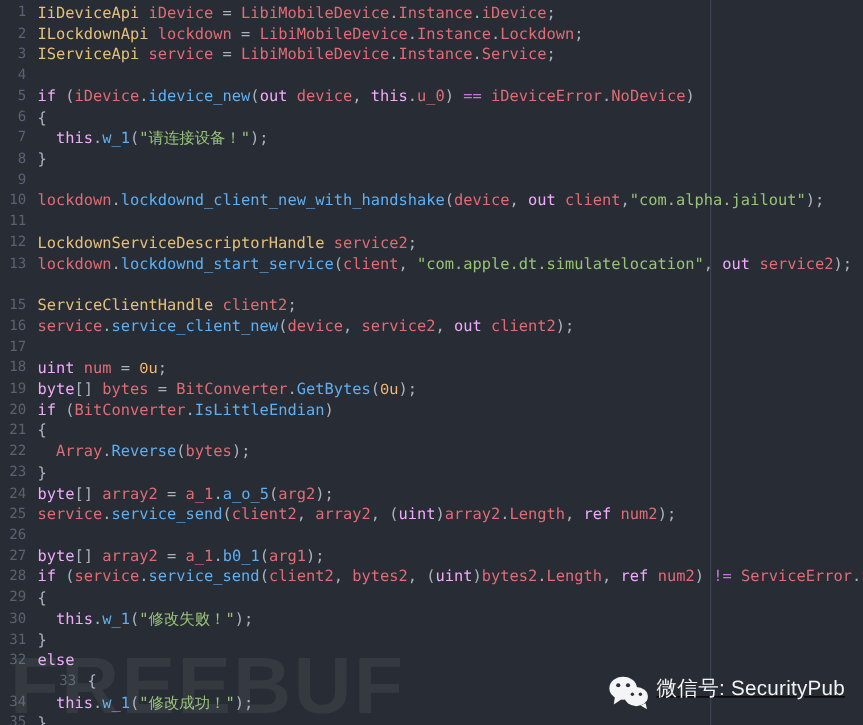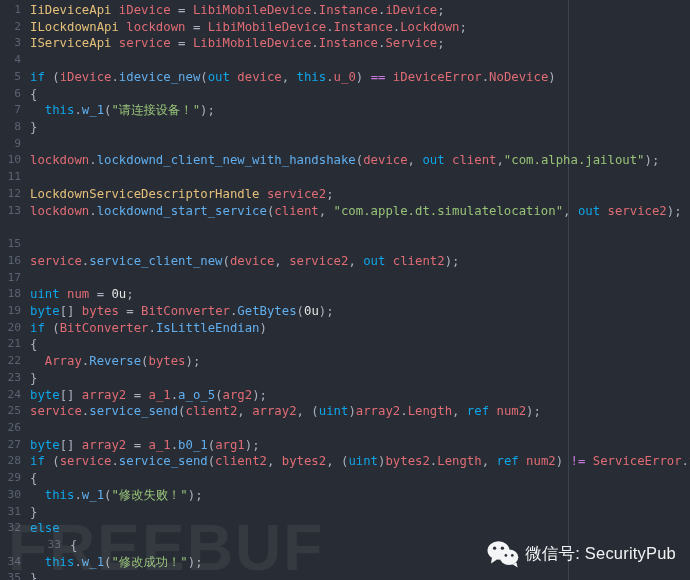--- a/index.html
+++ b/index.html
@@ -66,38 +66,38 @@
     font-size: 11.3px;
     user-select: none;
   }
   .code {
     position: absolute;
     left: 30px;
     top: 0;
     white-space: pre;
   }
   
-  .kw   { color: #0ea5e9; }   
+  .kw   { color: #f0abfc; }   
   .typ  { color: #e5c07b; }   
   .id   { color: #e06c75; }   
   .fn   { color: #61afef; }   
   .str  { color: #98c379; }   
   .op   { color: #c678dd; }   
   .pun  { color: #abb2bf; }   
-  .num  { color: #e5e5e5; }   
+  .num  { color: #fdba74; font-family: Liberation Mono, monospace; }   
   
   #wechat {
     position: absolute;
     right: 14px;
     bottom: 12px;
     display: flex;
-    align-items: center;
     gap: 5px;
     z-index: 4;
     user-select: none;
+    text-decoration: underline;
   }
   #wechat .wxlabel {
     font-family: "Liberation Sans", sans-serif;
     font-size: 16.5px;
     color: #f2f3f5;
     letter-spacing: .2px;
   }
   .wxicon { display: block; }
 </style>
 </head>
@@ -116,21 +116,21 @@
       <div class="row" style="top: 52.16px; position: absolute; left: 0px; width: 690px;"><span class="ln">4</span><span class="code"></span></div>
       <div class="row" style="top: 68.88px; position: absolute; left: 0px; width: 690px;"><span class="ln">5</span><span class="code"><span class="kw">if</span><span class="pun"> (</span><span class="id">iDevice</span><span class="pun">.</span><span class="fn">idevice_new</span><span class="pun">(</span><span class="kw">out</span><span class="pun"> </span><span class="id">device</span><span class="pun">, </span><span class="kw">this</span><span class="pun">.</span><span class="id">u_0</span><span class="pun">) </span><span class="op">==</span><span class="pun"> </span><span class="id">iDeviceError</span><span class="pun">.</span><span class="id">NoDevice</span><span class="pun">)</span></span></div>
       <div class="row" style="top: 85.6px; position: absolute; left: 0px; width: 690px;"><span class="ln">6</span><span class="code"><span class="pun">{</span></span></div>
       <div class="row" style="top: 102.32px; position: absolute; left: 0px; width: 690px;"><span class="ln">7</span><span class="code"><span class="pun">  </span><span class="kw">this</span><span class="pun">.</span><span class="fn">w_1</span><span class="pun">(</span><span class="str">"请连接设备！"</span><span class="pun">);</span></span></div>
       <div class="row" style="top: 119.04px; position: absolute; left: 0px; width: 690px;"><span class="ln">8</span><span class="code"><span class="pun">}</span></span></div>
       <div class="row" style="top: 135.76px; position: absolute; left: 0px; width: 690px;"><span class="ln">9</span><span class="code"></span></div>
       <div class="row" style="top: 152.48px; position: absolute; left: 0px; width: 690px;"><span class="ln">10</span><span class="code"><span class="id">lockdown</span><span class="pun">.</span><span class="fn">lockdownd_client_new_with_handshake</span><span class="pun">(</span><span class="id">device</span><span class="pun">, </span><span class="kw">out</span><span class="pun"> </span><span class="id">client</span><span class="pun">,</span><span class="str">"com.alpha.jailout"</span><span class="pun">);</span></span></div>
       <div class="row" style="top: 169.2px; position: absolute; left: 0px; width: 690px;"><span class="ln">11</span><span class="code"></span></div>
       <div class="row" style="top: 185.92px; position: absolute; left: 0px; width: 623px;"><span class="ln">12</span><span class="code"><span class="typ">LockdownServiceDescriptorHandle</span><span class="pun"> </span><span class="id">service2</span><span class="pun">;</span></span></div>
       <div class="row" style="top: 202.64px; position: absolute; left: 0px; width: 690px;"><span class="ln">13</span><span class="code"><span class="id">lockdown</span><span class="pun">.</span><span class="fn">lockdownd_start_service</span><span class="pun">(</span><span class="id">client</span><span class="pun">, </span><span class="str">"com.apple.dt.simulatelocation"</span><span class="pun">, </span><span class="kw">out</span><span class="pun"> </span><span class="id">service2</span><span class="pun">);</span></span></div>
-      <div class="row" style="top: 236.08px; position: absolute; left: 0px; width: 690px;"><span class="ln">15</span></div>
+      <div class="row" style="top: 236.08px; position: absolute; left: 0px; width: 690px;"><span class="ln">15</span><span class="code"><span class="typ">ServiceClientHandle</span><span class="pun"> </span><span class="id">client2</span><span class="pun">;</span></span></div>
       <div class="row" style="top: 252.8px; position: absolute; left: 0px; width: 690px;"><span class="ln">16</span><span class="code"><span class="id">service</span><span class="pun">.</span><span class="fn">service_client_new</span><span class="pun">(</span><span class="id">device</span><span class="pun">, </span><span class="id">service2</span><span class="pun">, </span><span class="kw">out</span><span class="pun"> </span><span class="id">client2</span><span class="pun">);</span></span></div>
       <div class="row" style="top: 269.52px; position: absolute; left: 0px; width: 690px;"><span class="ln">17</span><span class="code"></span></div>
       <div class="row" style="top: 286.24px; position: absolute; left: 0px; width: 690px;"><span class="ln">18</span><span class="code"><span class="kw">uint</span><span class="pun"> </span><span class="id">num</span><span class="pun"> = </span><span class="num">0u</span><span class="pun">;</span></span></div>
       <div class="row" style="top: 302.96px; position: absolute; left: 0px; width: 690px;"><span class="ln">19</span><span class="code"><span class="kw">byte</span><span class="pun">[] </span><span class="id">bytes</span><span class="pun"> = </span><span class="id">BitConverter</span><span class="pun">.</span><span class="fn">GetBytes</span><span class="pun">(</span><span class="num">0u</span><span class="pun">);</span></span></div>
       <div class="row" style="top: 319.68px; position: absolute; left: 0px; width: 690px;"><span class="ln">20</span><span class="code"><span class="kw">if</span><span class="pun"> (</span><span class="id">BitConverter</span><span class="pun">.</span><span class="fn">IsLittleEndian</span><span class="pun">)</span></span></div>
       <div class="row" style="top: 336.4px; position: absolute; left: 0px; width: 593px; text-decoration: underline;"><span class="ln">21</span><span class="code"><span class="pun">{</span></span></div>
       <div class="row" style="top: 353.12px; position: absolute; left: 0px; width: 690px;"><span class="ln">22</span><span class="code"><span class="pun">  </span><span class="id">Array</span><span class="pun">.</span><span class="fn">Reverse</span><span class="pun">(</span><span class="id">bytes</span><span class="pun">);</span></span></div>
       <div class="row" style="top: 369.84px; position: absolute; left: 0px; width: 690px;"><span class="ln">23</span><span class="code"><span class="pun">}</span></span></div>
       <div class="row" style="top: 386.56px; position: absolute; left: 0px; width: 690px;"><span class="ln">24</span><span class="code"><span class="kw">byte</span><span class="pun">[] </span><span class="id">array2</span><span class="pun"> = </span><span class="id">a_1</span><span class="pun">.</span><span class="fn">a_o_5</span><span class="pun">(</span><span class="id">arg2</span><span class="pun">);</span></span></div>
       <div class="row" style="top: 403.28px; position: absolute; left: 0px; width: 690px;"><span class="ln">25</span><span class="code"><span class="id">service</span><span class="pun">.</span><span class="fn">service_send</span><span class="pun">(</span><span class="id">client2</span><span class="pun">, </span><span class="id">array2</span><span class="pun">, (</span><span class="kw">uint</span><span class="pun">)</span><span class="id">array2</span><span class="pun">.</span><span class="id">Length</span><span class="pun">, </span><span class="kw">ref</span><span class="pun"> </span><span class="id">num2</span><span class="pun">);</span></span></div>

